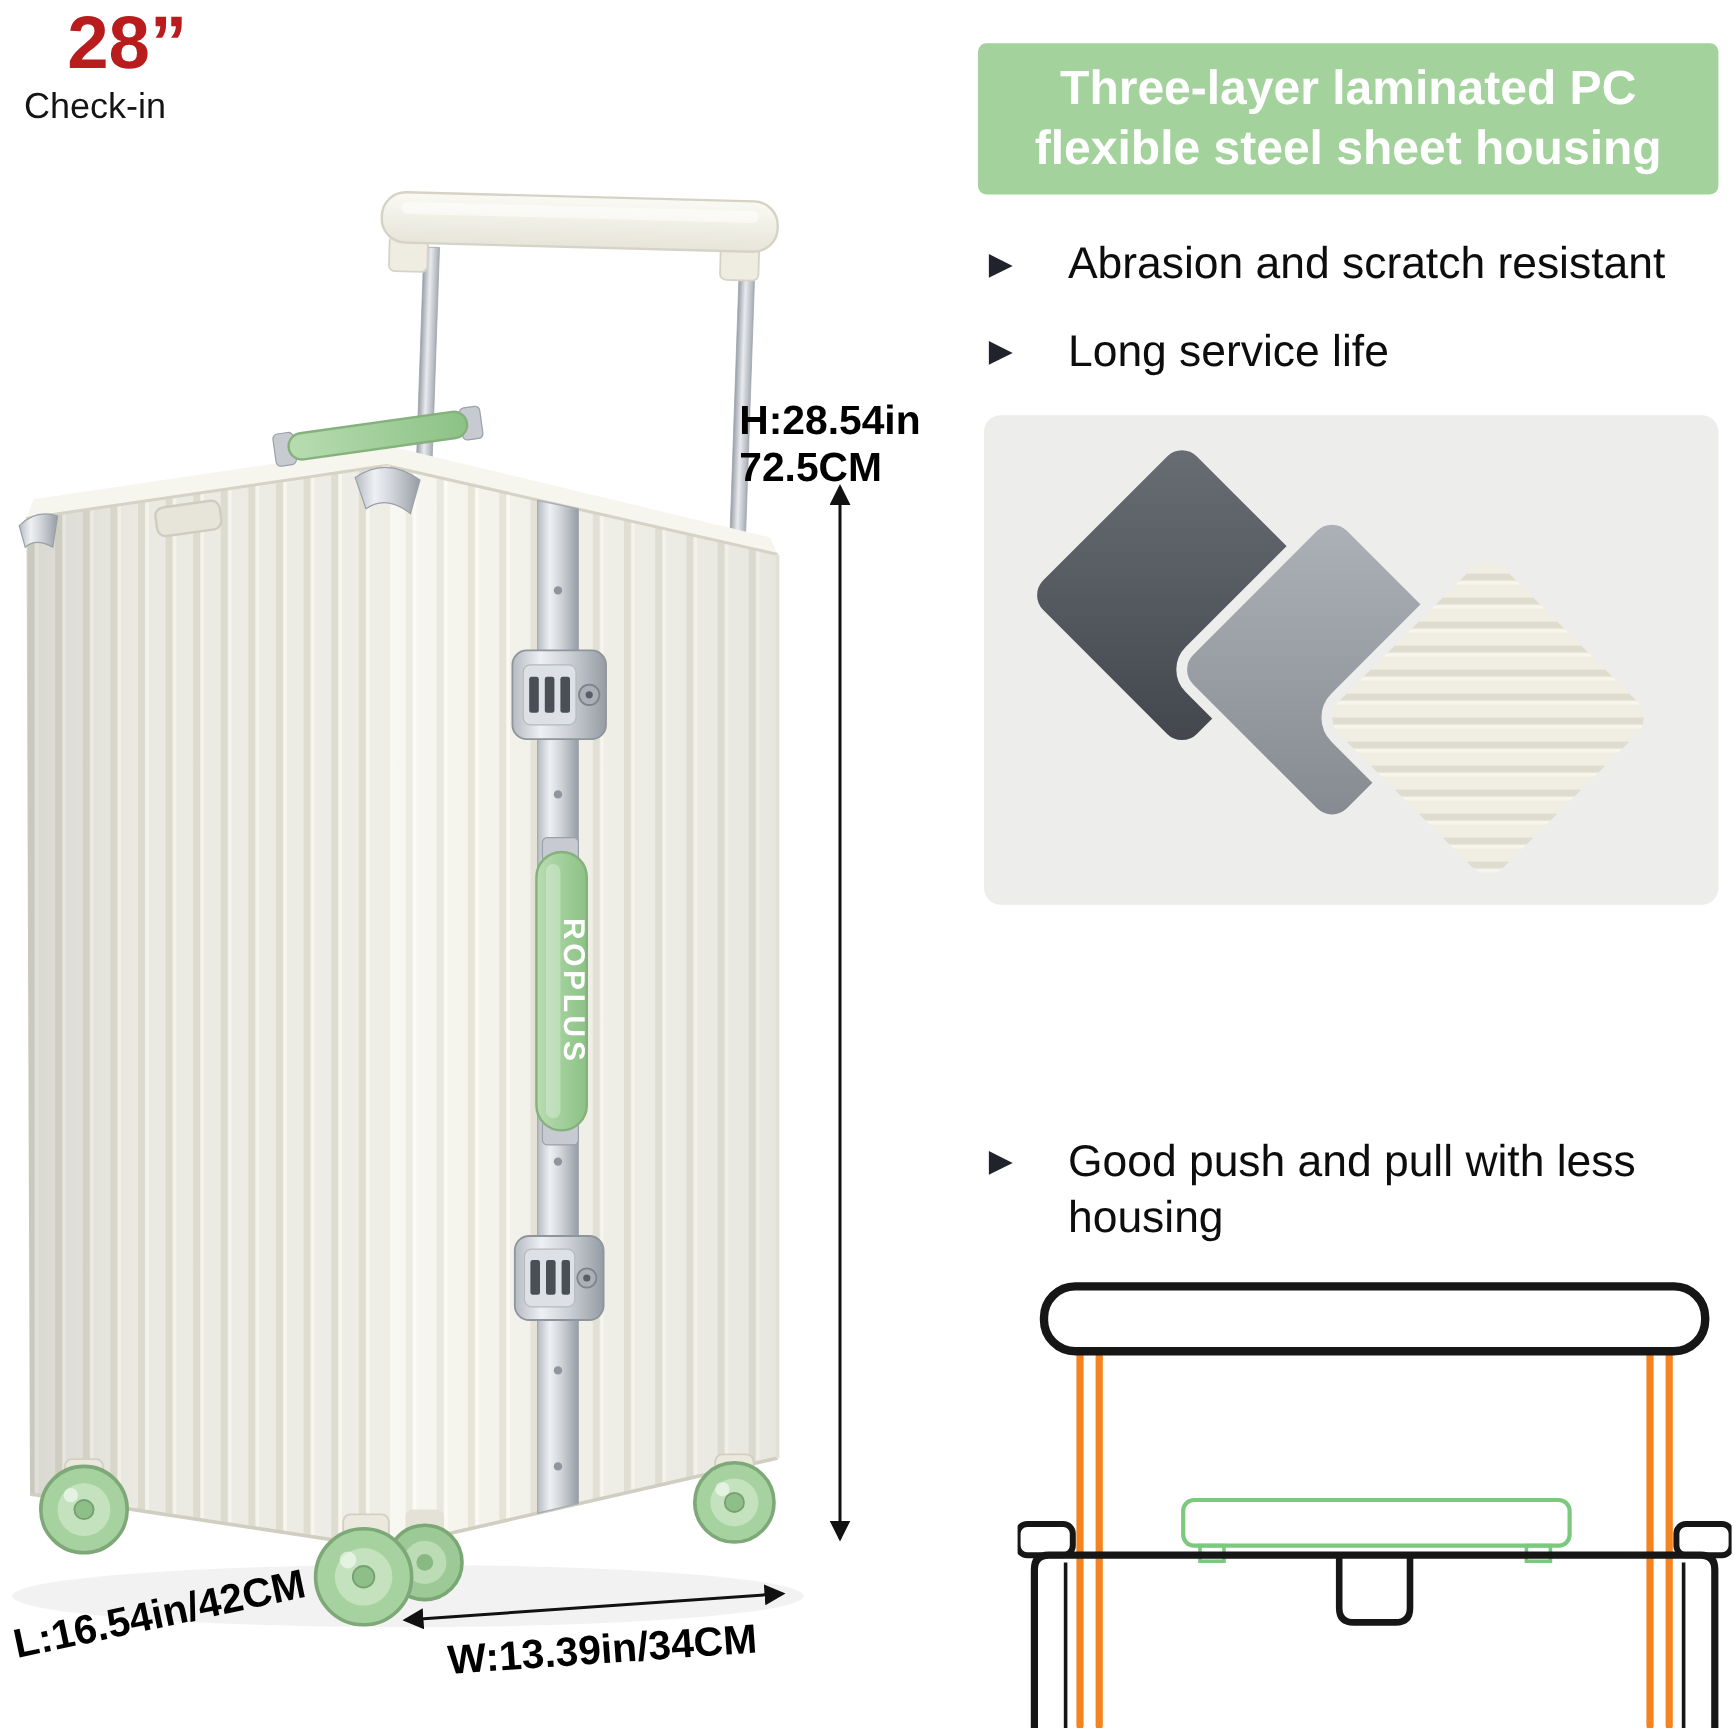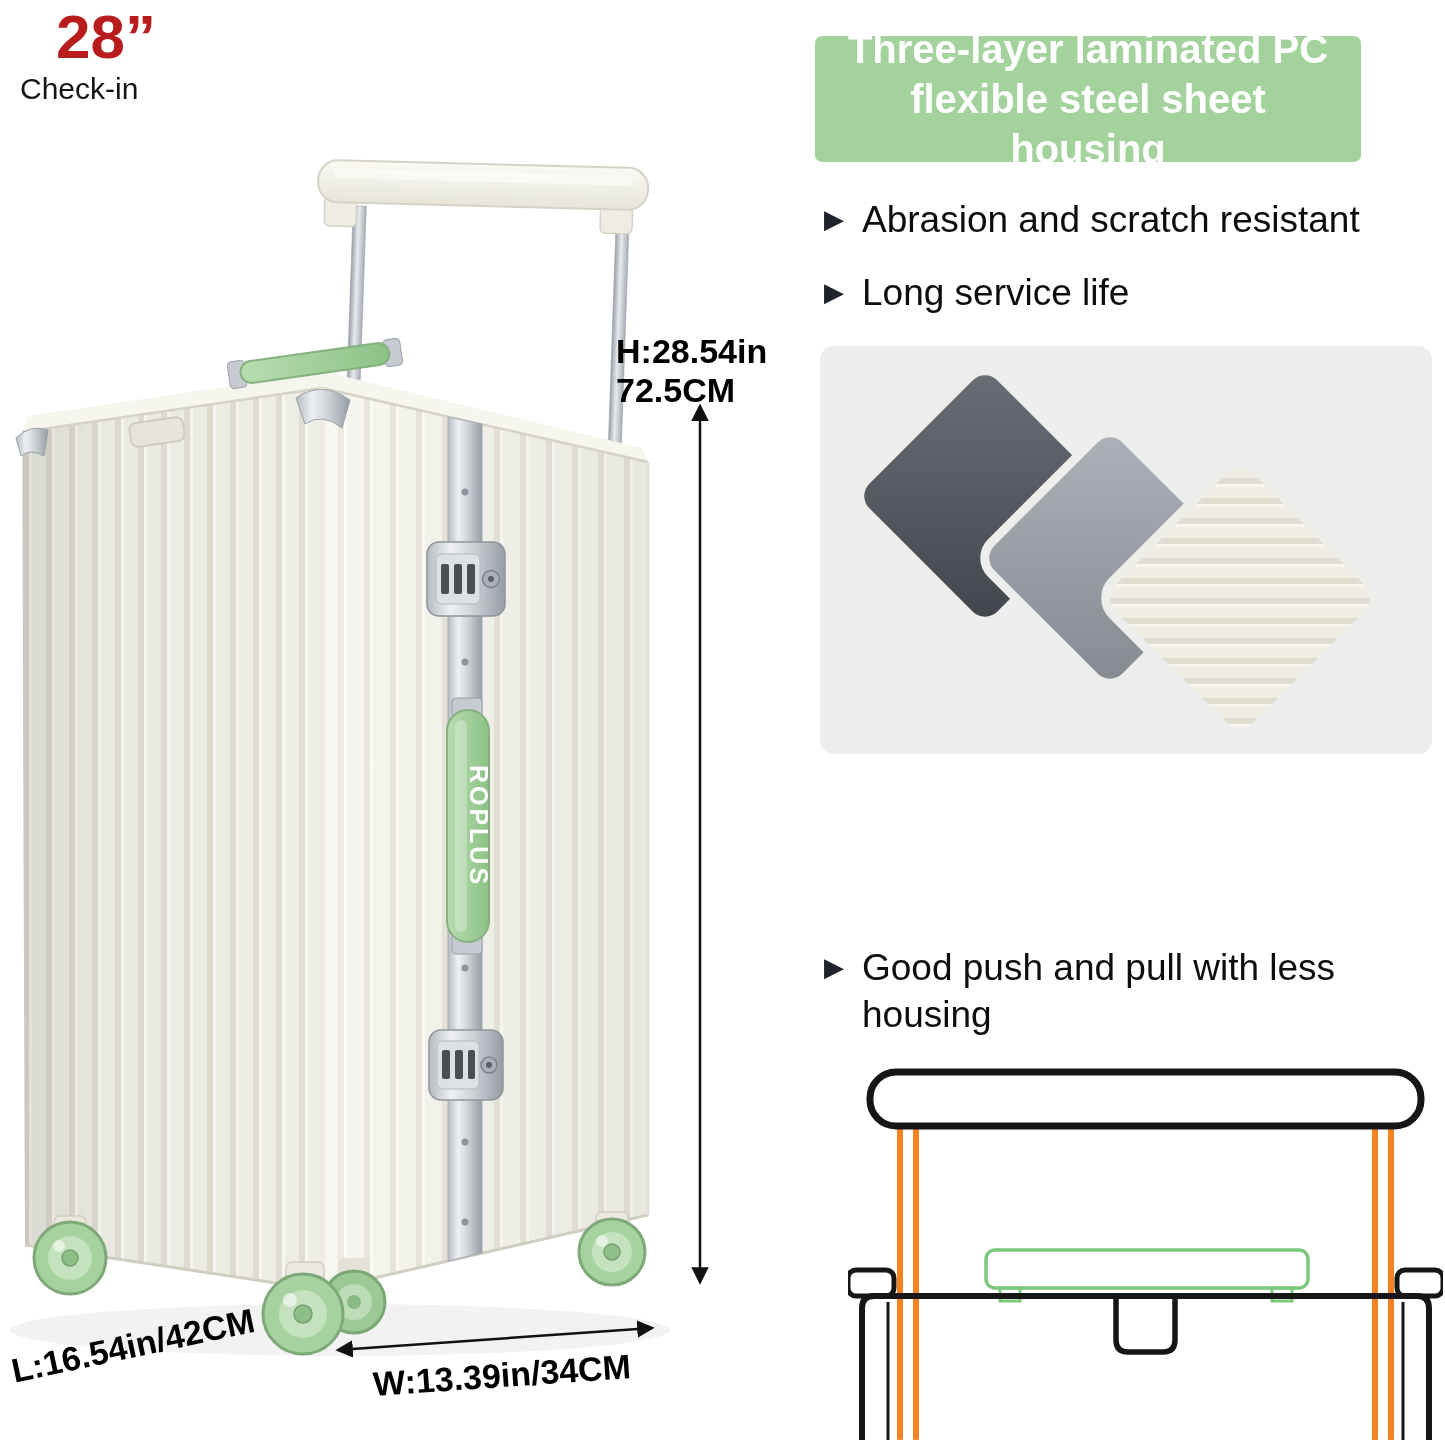--- a/index.html
+++ b/index.html
@@ -15,34 +15,34 @@
   
   .dim { position:absolute; font-weight:700; font-size:34px; color:#000; white-space:nowrap; }
   .dim-h { left:616px; top:332px; width:205px; text-align:left; line-height:1.15; }
   .dim-l { left:12px; top:1352px; width:300px; transform:rotate(-12deg); transform-origin:0% 50%; }
   .dim-w { left:332px; top:1356px; width:340px; text-align:center; transform:rotate(-4deg); }
 
   .suitcase-svg { position:absolute; left:0; top:0; }
 
   
   .banner {
-    position:absolute; left:815px; width:546px; background:#a3d29c; border-radius:7px;
+    position:absolute; left:815px; width:617px; background:#a3d29c; border-radius:7px;
     display:flex; align-items:center; justify-content:center; text-align:center;
     color:#ffffff; font-weight:800; box-sizing:border-box; padding:0 26px;
   }
   .banner-1 { top:36px; height:126px; font-size:40px; line-height:1.25; }
   .banner-2 { top:818px; height:88px; font-size:41px; }
   .banner .banner-text { width:560px; }
 
   .bullet-group { position:absolute; left:824px; }
   .bullets-1 { top:196px; width:610px; }
   .bullets-2 { top:944px; width:560px; }
   .bullet-row { display:flex; align-items:flex-start; gap:18px; margin-bottom:26px; }
   .bullet-icon { font-size:26px; color:#20222c; line-height:47px; flex:0 0 auto; }
-  .bullet-text { font-size:37px; color:#0d0d0d; line-height:1.28; }
+  .bullet-text { font-size:37px; color:#0d0d0d; line-height:1.28;margin-left:28px; }
 
   .panel {
     position:absolute; left:820px; top:346px; width:612px; height:408px;
     background:#ededeb; border-radius:14px; overflow:hidden;
   }
   .diagram { position:absolute; left:848px; top:1046px; }
 </style>
 </head>
 <body>
 

